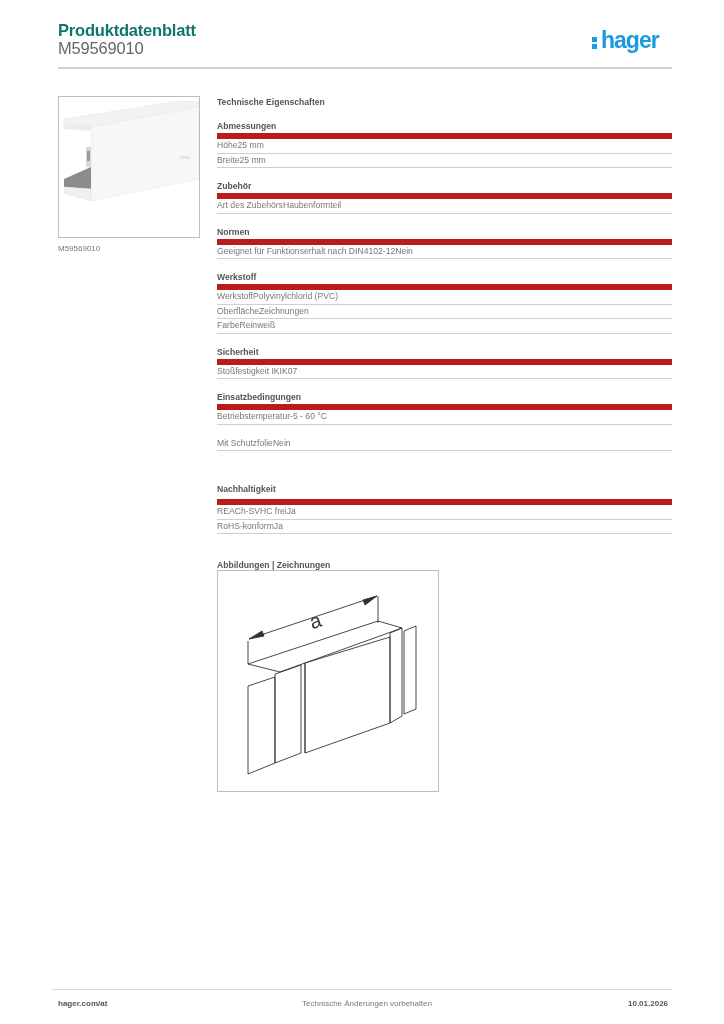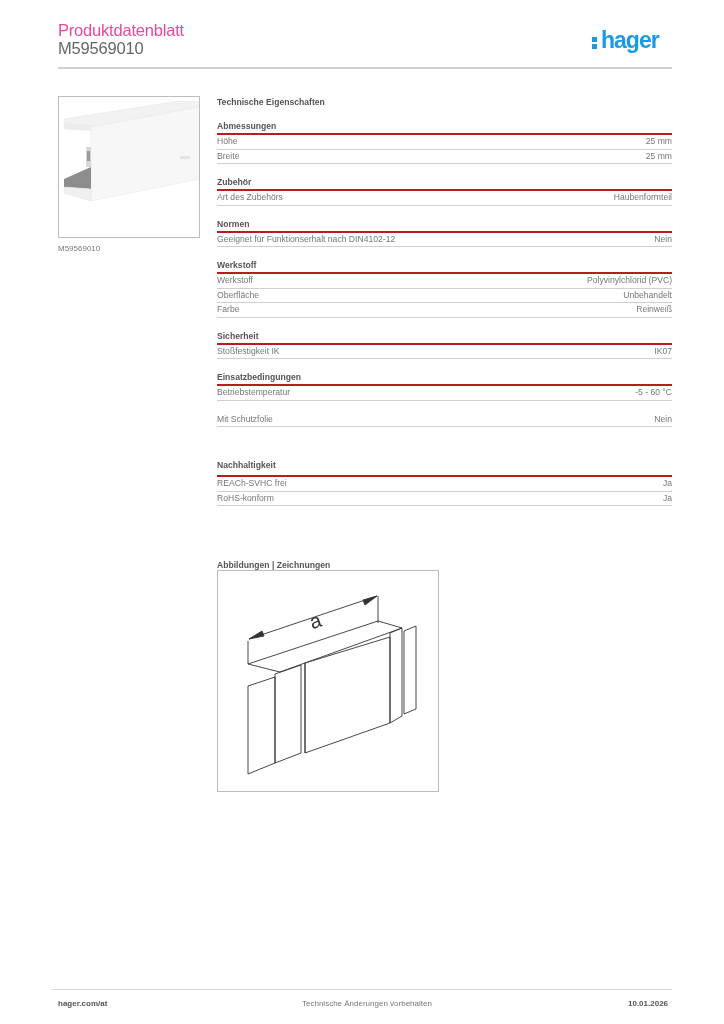--- a/index.html
+++ b/index.html
@@ -1,32 +1,32 @@
 <!DOCTYPE html>
 <html><head>
 <meta charset="utf-8">
 <style>
   html, body { margin:0; padding:0; background:#ffffff; }
   body { width:724px; height:1024px; position:relative; overflow:hidden;
          font-family:"Liberation Sans", sans-serif; color:#555; }
-  .hdr-title { position:absolute; left:58px; top:21px; font-size:16.5px; font-weight:normal; color:#ec4899; letter-spacing:-0.2px; }
+  .hdr-title { position:absolute; left:58px; top:21px; font-size:16.5px; font-weight:bold; color:#0f766e; letter-spacing:-0.2px; }
   .hdr-sub { position:absolute; left:58px; top:39px; font-size:16.5px; color:#666; letter-spacing:-0.2px; }
   .logo { position:absolute; left:592px; top:27px; font-size:23px; font-weight:bold; color:#1a9ae0; letter-spacing:-1px; }
   .logo .colon { display:inline-block; position:relative; width:8px; height:16px; margin-right:1px; vertical-align:-1px; }
   .logo .colon i { position:absolute; left:0; width:5px; height:5px; background:#1a9ae0; }
   .hdr-line { position:absolute; left:58px; top:67px; width:614px; height:2px; background:#d0d0d0; }
 
   .thumb { position:absolute; left:58px; top:96px; width:142px; height:142px; border:1px solid #bdbdbd; box-sizing:border-box; }
   .thumb-cap { position:absolute; left:58px; top:244px; font-size:8px; color:#777; }
 
   .main { position:absolute; left:217px; top:96px; width:455px; }
   .prod-desc { font-size:8.6px; font-weight:bold; color:#555; height:36px; line-height:12px; }
   .tech-h { font-size:8.6px; font-weight:bold; color:#555; height:24px; line-height:12px; }
-  .grp-h { font-size:8.6px; font-weight:bold; color:#555; line-height:12px; padding-bottom:1px; border-bottom:2px solid #b91c1c; }
-  .row { display:flex; justify-content:space-between; font-size:8.6px; color:#777; line-height:13.5px; border-bottom:1px solid #cfcfcf; }
+  .grp-h { font-size:8.6px; font-weight:bold; color:#555; line-height:12px; padding-bottom:1px; border-bottom:6px solid #b91c1c; }
+  .row { display:flex; justify-content:flex-start; font-size:8.6px; color:#777; line-height:13.5px; border-bottom:1px solid #cfcfcf; }
   .grp { margin-bottom:12px; }
   .grp.nh .grp-h { padding-bottom:4px;margin-top:32px; }
 
   .fig-h { position:absolute; left:217px; top:560px; font-size:8.6px; font-weight:bold; color:#555; }
   .fig { position:absolute; left:217px; top:570px; width:222px; height:222px; border:1px solid #bdbdbd; box-sizing:border-box; }
 
   .ftr-line { position:absolute; left:52px; top:989px; width:620px; height:1px; background:#d8d8d8; }
   .ftr-left { position:absolute; left:58px; top:999px; font-size:8px; font-weight:bold; color:#555; }
   .ftr-mid { position:absolute; left:302px; top:999px; font-size:8px; color:#777; }
   .ftr-right { position:absolute; left:628px; top:999px; font-size:8px; font-weight:bold; color:#555; }
@@ -91,21 +91,21 @@
   </div>
 
   <div class="grp">
     <div class="grp-h">Werkstoff</div>
     <div class="row">
         <span>Werkstoff</span>
         <span>Polyvinylchlorid (PVC)</span>
       </div>
     <div class="row">
         <span>Oberfläche</span>
-        <span>Unbehandelt</span>
+        <span>Zeichnungen</span>
       </div>
     <div class="row">
         <span>Farbe</span>
         <span>Reinweiß</span>
       </div>
   </div>
 
   <div class="grp">
     <div class="grp-h">Sicherheit</div>
     <div class="row">

